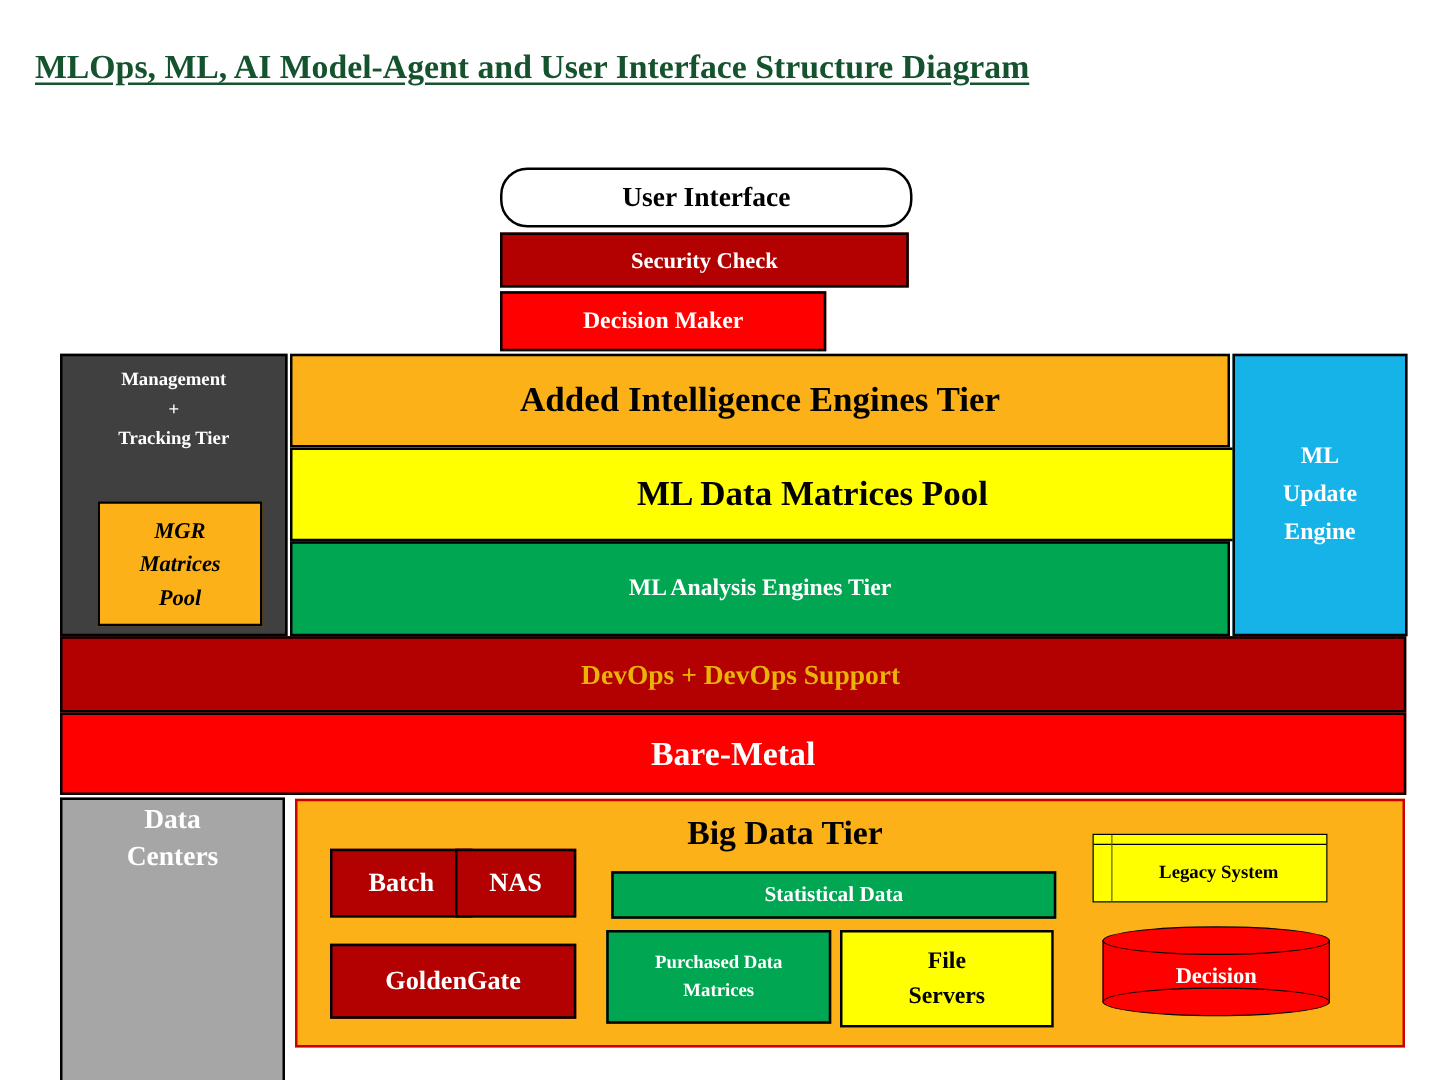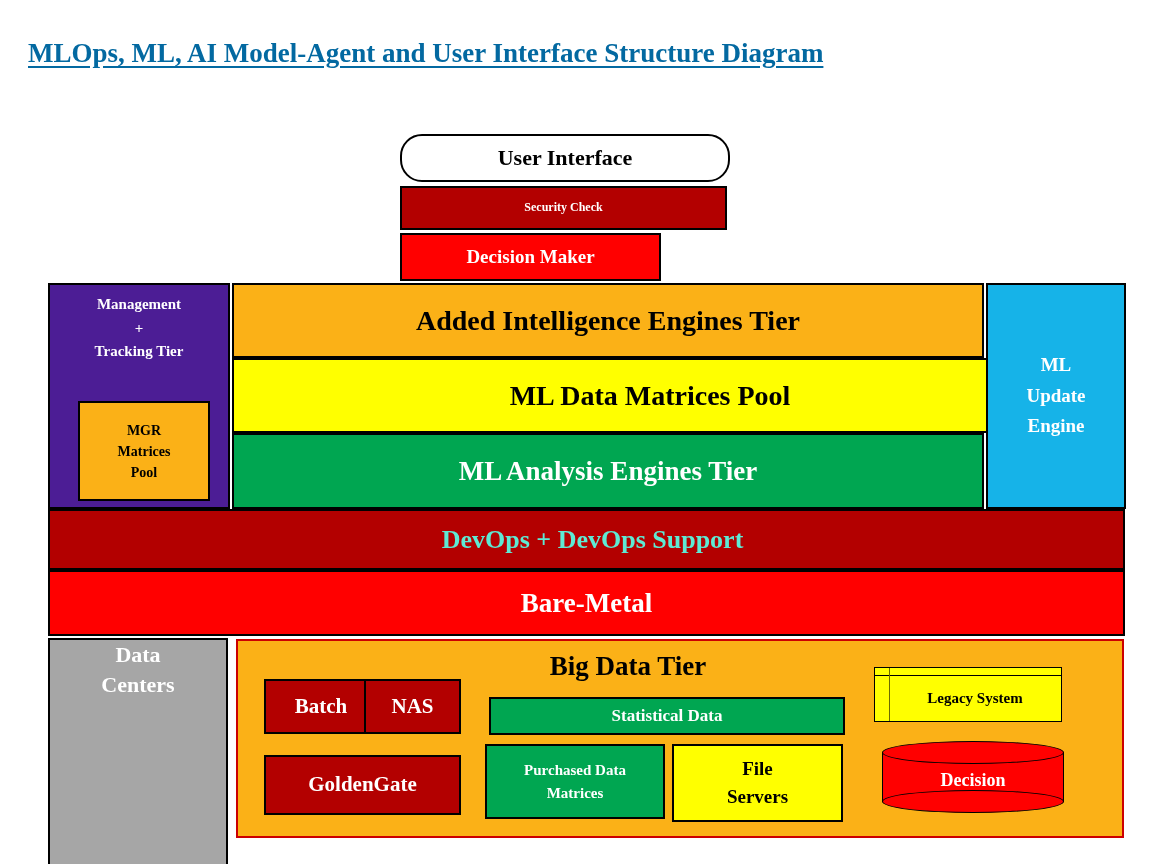--- a/index.html
+++ b/index.html
@@ -32,68 +32,69 @@
     line-height: 1.14;
   }
 
   
   #title {
     position: absolute;
     left: 28px;
     top: 38px;
     font-size: 27px;
     font-weight: bold;
-    color: #0369a1;
+    color: #14532d;
     text-decoration: underline;
     text-underline-offset: 4px;
     letter-spacing: 0px;
     white-space: nowrap;
   }
 
   
   #ui-box        { left: 400px; top: 134px; width: 330px; height: 48px; background: #ffffff; color: #000000; font-size: 22px; border-radius: 22px; }
-  #security-box  { left: 400px; top: 186px; width: 327px; height: 44px; background: #b30000; color: #ffffff; font-size: 12px; }
+  #security-box  { left: 400px; top: 186px; width: 327px; height: 44px; background: #b30000; color: #ffffff; font-size: 18px; }
   #decision-box  { left: 400px; top: 233px; width: 261px; height: 48px; background: #ff0000; color: #ffffff; font-size: 19px; }
 
   
   #mgmt-tier {
     left: 48px; top: 283px; width: 182px; height: 226px;
-    background: #4c1d95; color: #ffffff;
+    background: #404040; color: #ffffff;
     display: block;
     padding-left: 20px;
   }
   #mgmt-label {
     position: absolute;
     left: 0; top: 8px; width: 100%;
     text-align: center;
     color: #ffffff;
     font-weight: bold;
     font-size: 15px;
     line-height: 1.58;
   }
   #mgr-pool {
     left: 78px; top: 401px; width: 132px; height: 100px;
-    background: #fbb117; color: #000000; font-size: 14px;
+    background: #fbb117; color: #000000; font-size: 18px;
     line-height: 1.5;
+    font-style: italic;
   }
 
   
   #aie-tier { left: 232px; top: 283px; width: 752px; height: 75px; background: #fbb117; color: #000000; font-size: 28px; }
   #mldm-tier{ left: 232px; top: 358px; width: 836px; height: 75px; background: #ffff00; color: #000000; font-size: 28px; }
-  #mlae-tier{ left: 232px; top: 433px; width: 752px; height: 76px; background: #00a651; color: #ffffff; font-size: 27px; }
+  #mlae-tier{ left: 232px; top: 433px; width: 752px; height: 76px; background: #00a651; color: #ffffff; font-size: 19px; }
 
   
   #ml-update {
     left: 986px; top: 283px; width: 140px; height: 226px;
     background: #16b3e8; color: #ffffff; font-size: 19px;
     line-height: 1.6;
   }
 
   
-  #devops   { left: 48px; top: 509px; width: 1077px; height: 61px; background: #b30000; color: #5eead4; font-size: 26px; padding-left: 12px; }
+  #devops   { left: 48px; top: 509px; width: 1077px; height: 61px; background: #b30000; color: #eab308; font-size: 22px; padding-left: 12px; }
   #baremetal{ left: 48px; top: 570px; width: 1077px; height: 66px; background: #ff0000; color: #ffffff; font-size: 27px; }
 
   
   #data-centers {
     left: 48px; top: 638px; width: 180px; height: 240px;
     background: #a6a6a6; color: #ffffff; font-size: 22px;
     line-height: 1.35;
     align-items: flex-start;
   }
   #bigdata-tier {

